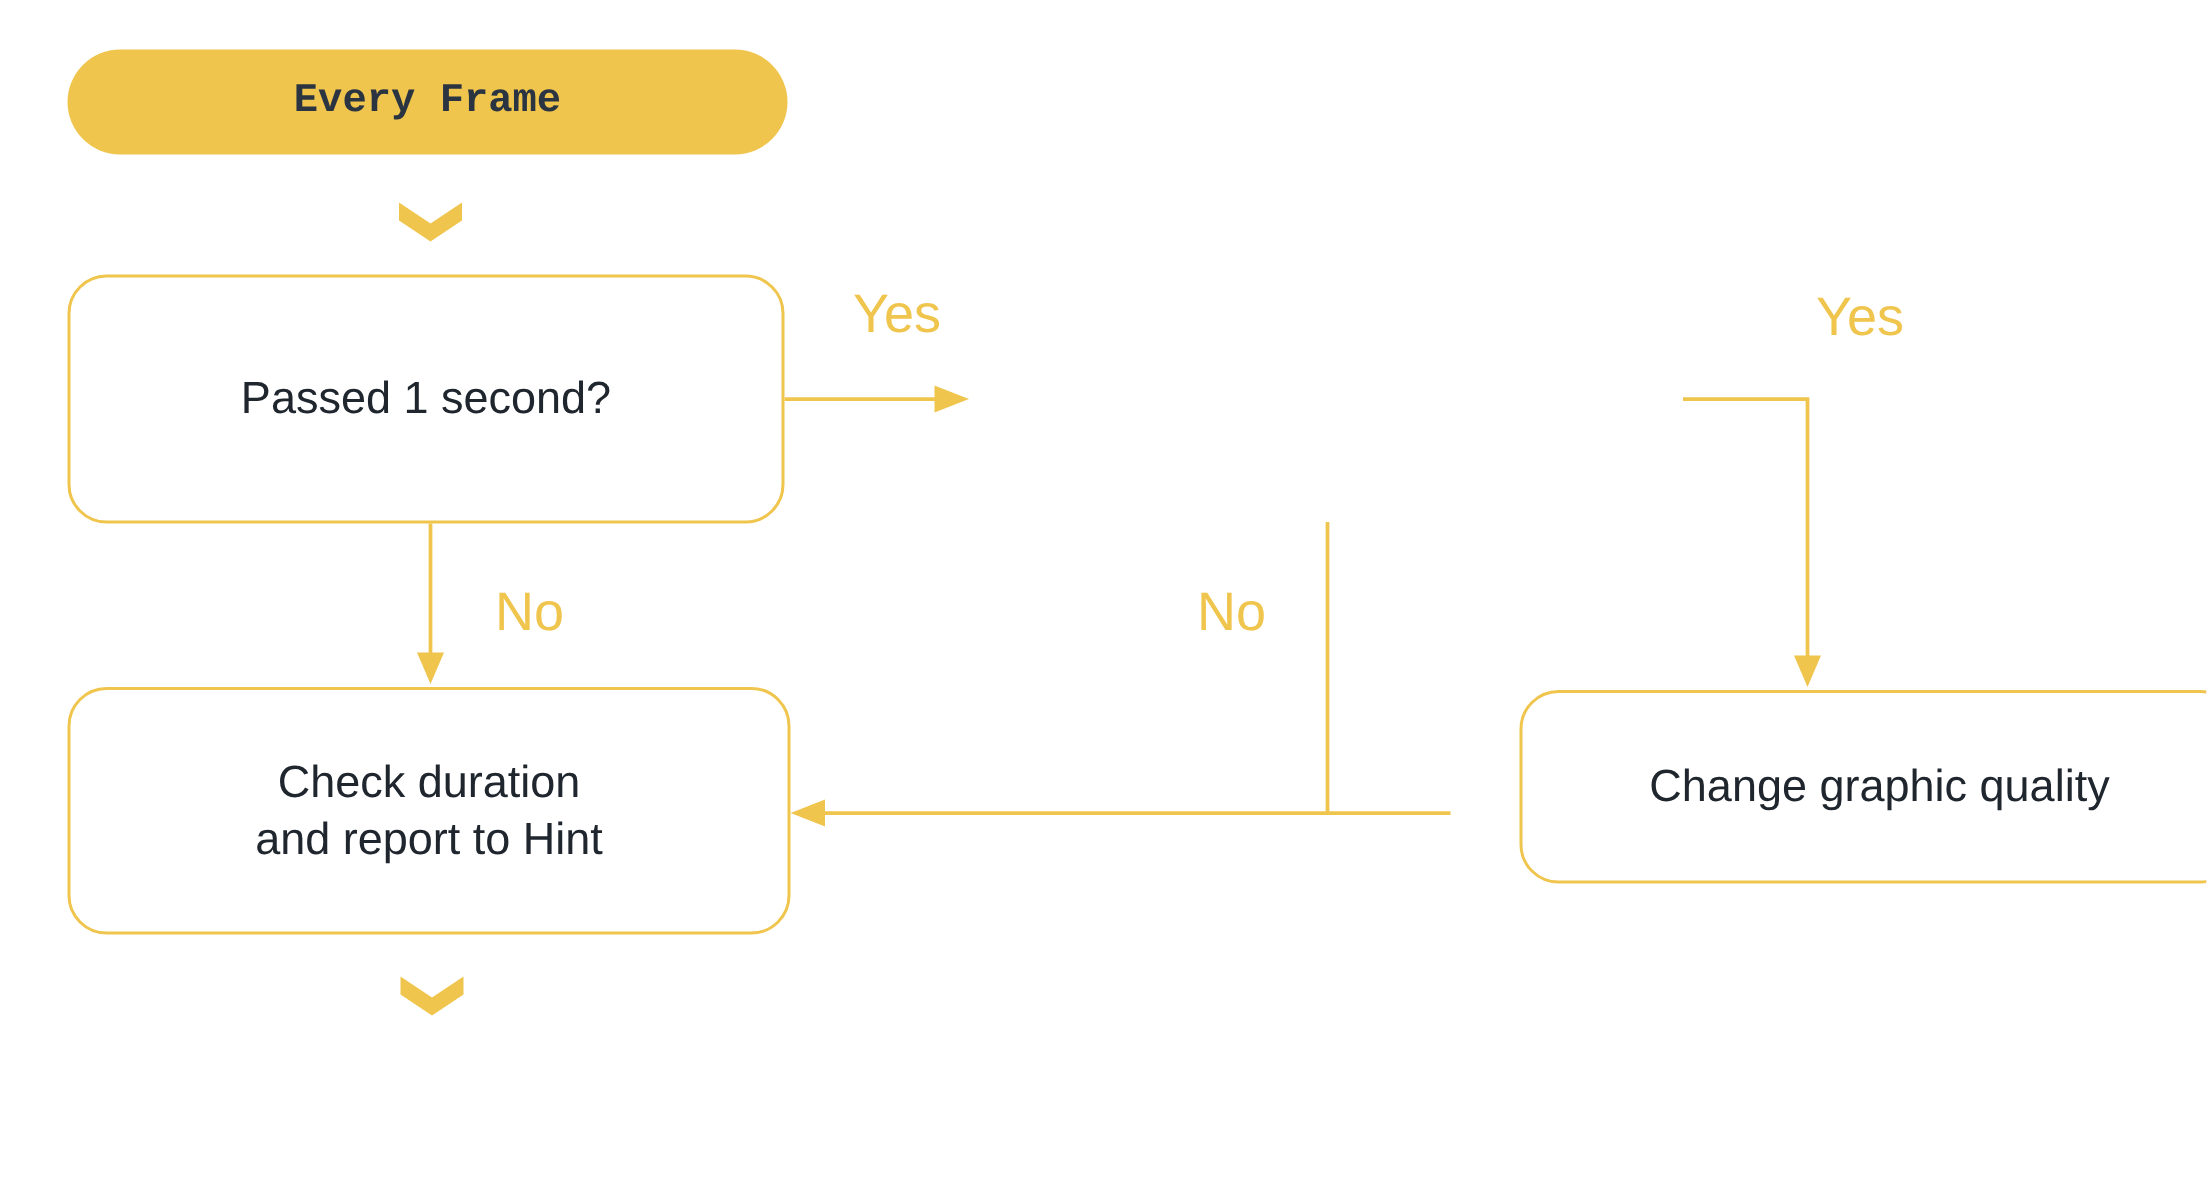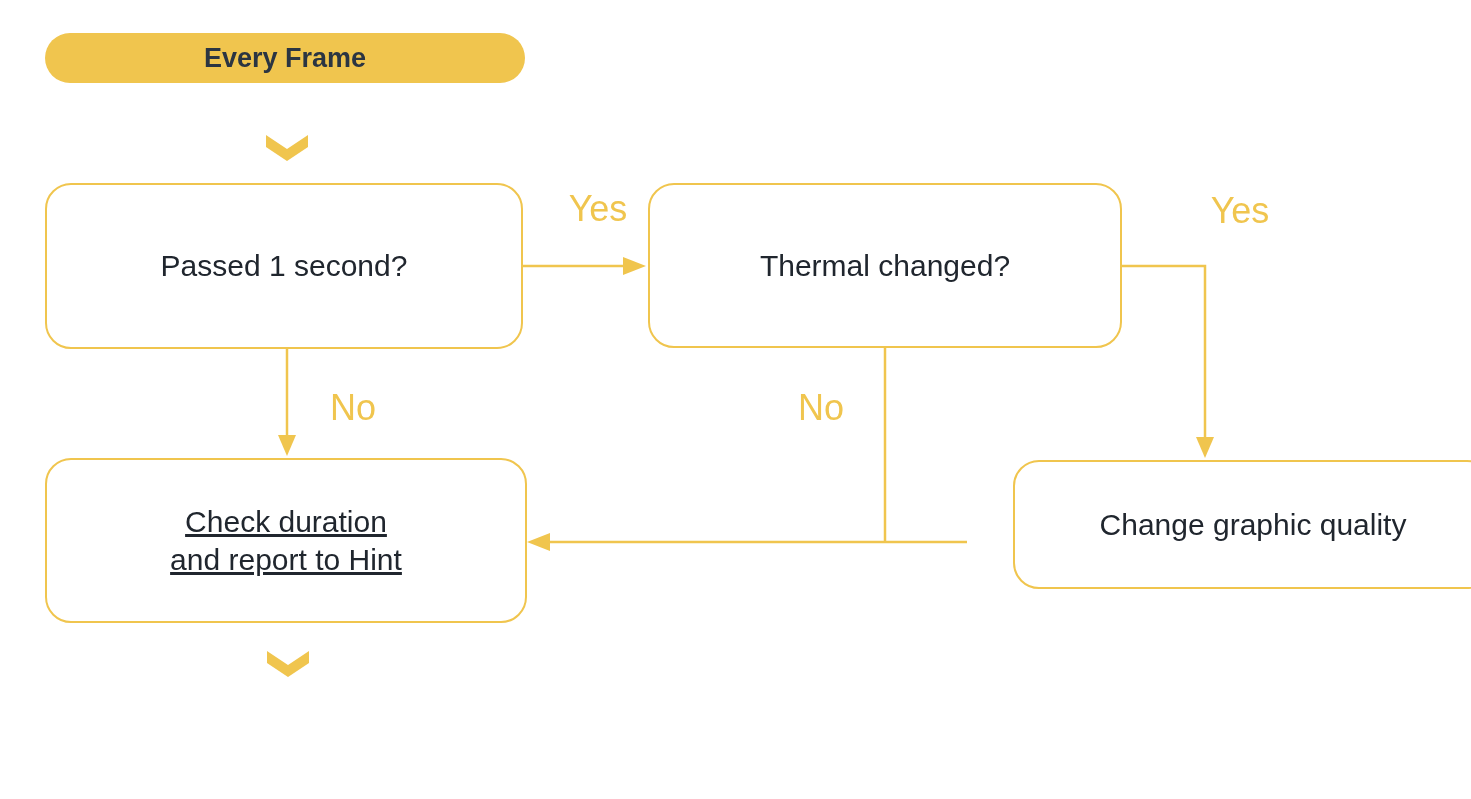--- a/index.html
+++ b/index.html
@@ -71,24 +71,24 @@
   .edge-label {
     position: absolute;
     width: 90px;
     text-align: center;
     font-size: 36px;
     line-height: 34px;
     color: var(--accent);
     z-index: 1;
   }
   
-  .pill-start  { left: 45px;  top: 33px;  width: 480px; height: 50px; }
+  .pill-start  { left: 45px;  top: 33px;  width: 480px; height: 70px; font-family: Liberation Mono, monospace; }
   .node-passed { left: 45px;  top: 183px; width: 478px; height: 166px; }
   .node-thermal{ left: 648px; top: 183px; width: 474px; height: 165px; }
-  .node-check  { left: 45px;  top: 458px; width: 482px; height: 165px; text-decoration: underline; }
+  .node-check  { left: 45px;  top: 458px; width: 482px; height: 165px; }
   .node-change { left: 1013px; top: 460px; width: 480px; height: 129px; }
   .pill-end    { left: 45px;  top: 700px; width: 480px; height: 75px; }
   
   .label-passed-yes  { left: 553px;  top: 192px; }
   .label-thermal-yes { left: 1195px; top: 194px; }
   .label-passed-no   { left: 308px;  top: 391px; }
   .label-thermal-no  { left: 776px;  top: 391px; }
 </style>
 </head>
 <body>
@@ -119,23 +119,20 @@
   <div class="pill pill-start">
     <span>Every Frame</span>
   </div>
 
   <div class="node node-passed">
     <span>Passed 1 second?</span>
   </div>
 
   <div class="edge-label label-passed-yes">Yes</div>
 
-  <div class="node node-thermal">
-    <span>Thermal changed?</span>
-  </div>
 
   <div class="edge-label label-thermal-yes">Yes</div>
 
   <div class="edge-label label-passed-no">No</div>
 
   <div class="edge-label label-thermal-no">No</div>
 
   <div class="node node-check">
     <span>Check duration
 and report to Hint</span>

